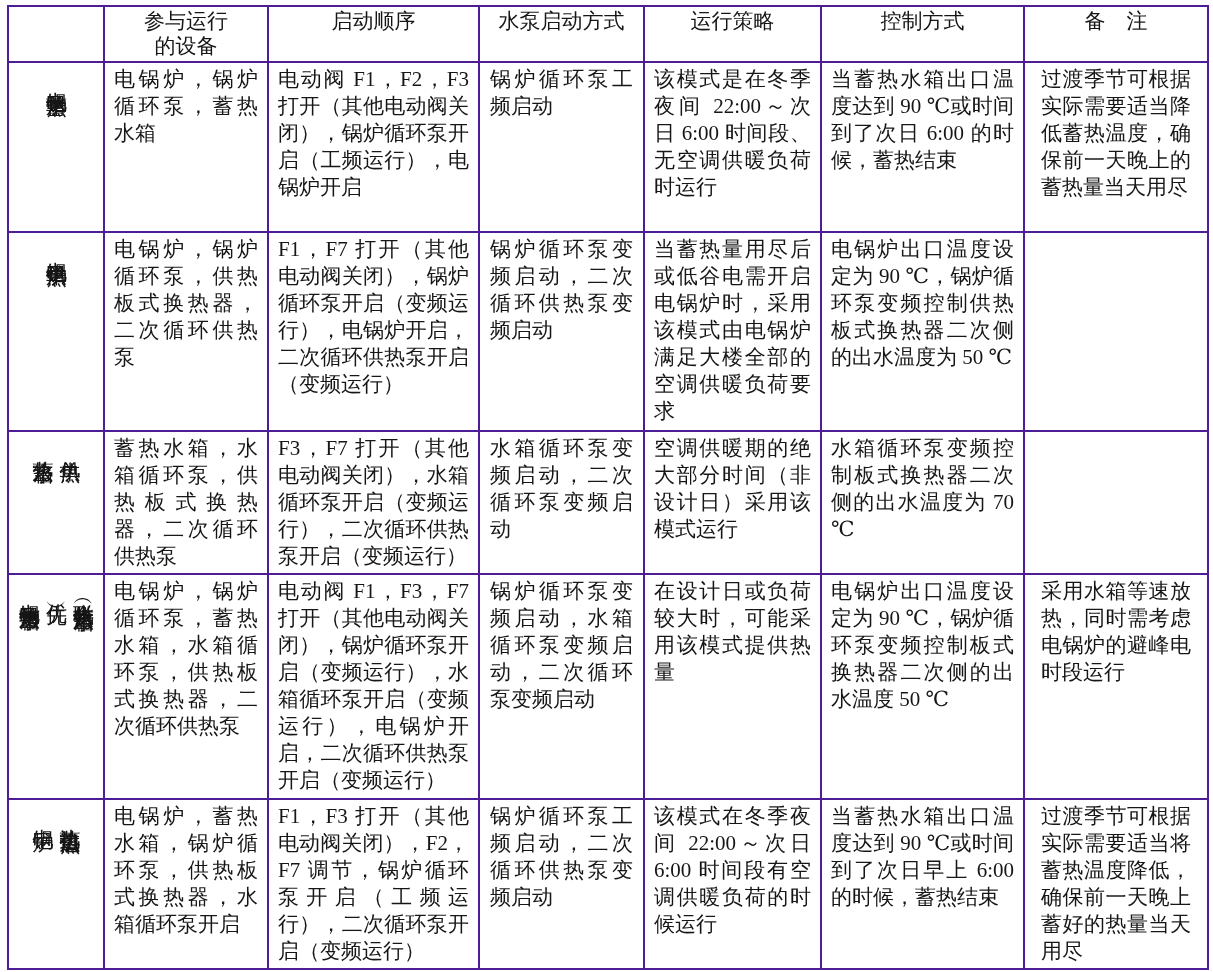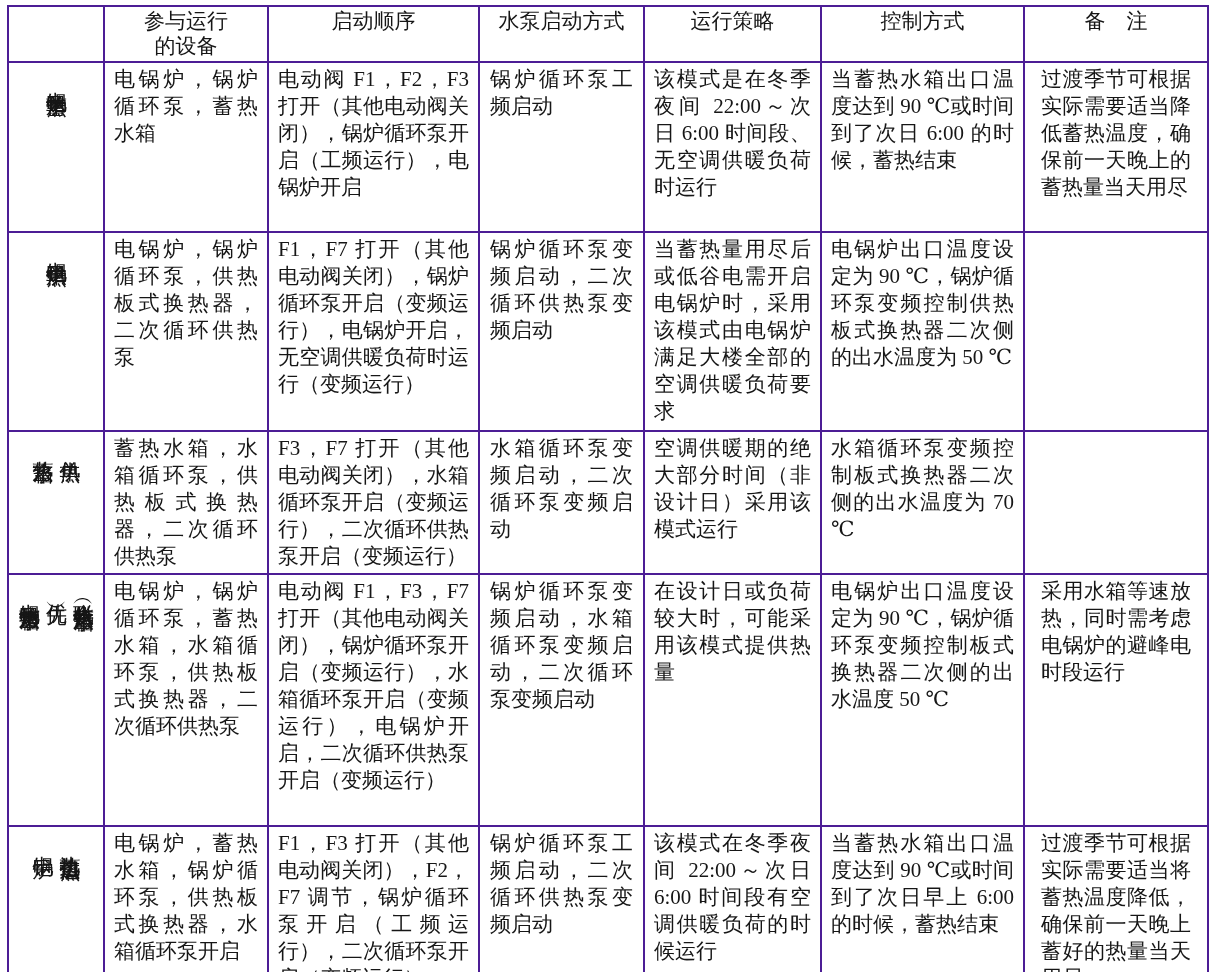--- a/index.html
+++ b/index.html
@@ -54,21 +54,21 @@
     text-orientation: upright;
     font-size: 21px;
     line-height: 21px;
     letter-spacing: 1px;
   }
 
   tr.hdr { height: 53px; }
   tr.r0 { height: 170px; }
   tr.r1 { height: 199px; padding-left: 32px; }
   tr.r2 { height: 143px; }
-  tr.r3 { height: 252px; margin-left: 8px; }
+  tr.r3 { height: 225px; margin-left: 8px; }
   tr.r4 { height: 167px; }
 </style>
 </head>
 <body>
 
 <div class="page">
   <table class="modes">
     <colgroup>
       <col style="width:96px">
       <col style="width:164px">
@@ -104,21 +104,21 @@
         <td class="col-control">当蓄热水箱出口温度达到 90 ℃或时间到了次日 6:00 的时候，蓄热结束</td>
         <td class="col-notes">过渡季节可根据实际需要适当降低蓄热温度，确保前一天晚上的蓄热量当天用尽</td>
       </tr>
       <tr class="r1">
         <th class="mode-cell">
           <div class="vcols">
             <span class="vcol">电锅炉单供热</span>
           </div>
         </th>
         <td class="col-equipment">电锅炉，锅炉循环泵，供热板式换热器，二次循环供热泵</td>
-        <td class="col-startup">F1，F7 打开（其他电动阀关闭），锅炉循环泵开启（变频运行），电锅炉开启，无空调供暖负荷时运行（变频运行）</td>
+        <td class="col-startup">F1，F7 打开（其他电动阀关闭），锅炉循环泵开启（变频运行），电锅炉开启，二次循环供热泵开启（变频运行）</td>
         <td class="col-pump">锅炉循环泵变频启动，二次循环供热泵变频启动</td>
         <td class="col-strategy">当蓄热量用尽后或低谷电需开启电锅炉时，采用该模式由电锅炉满足大楼全部的空调供暖负荷要求</td>
         <td class="col-control">电锅炉出口温度设定为 90 ℃，锅炉循环泵变频控制供热板式换热器二次侧的出水温度为 50 ℃</td>
         <td class="col-notes"></td>
       </tr>
       <tr class="r2">
         <th class="mode-cell">
           <div class="vcols">
             <span class="vcol">蓄热水箱</span>
             <span class="vcol">单供热</span>

